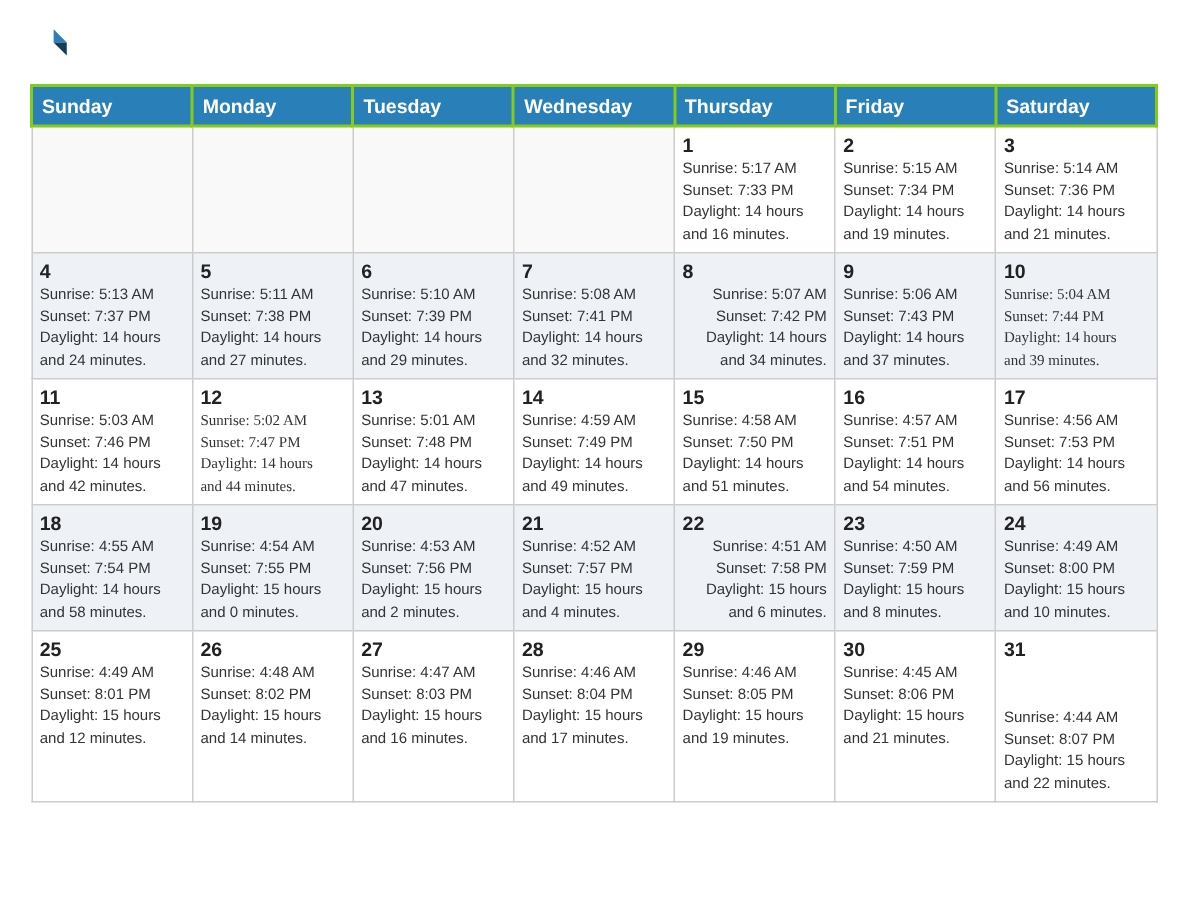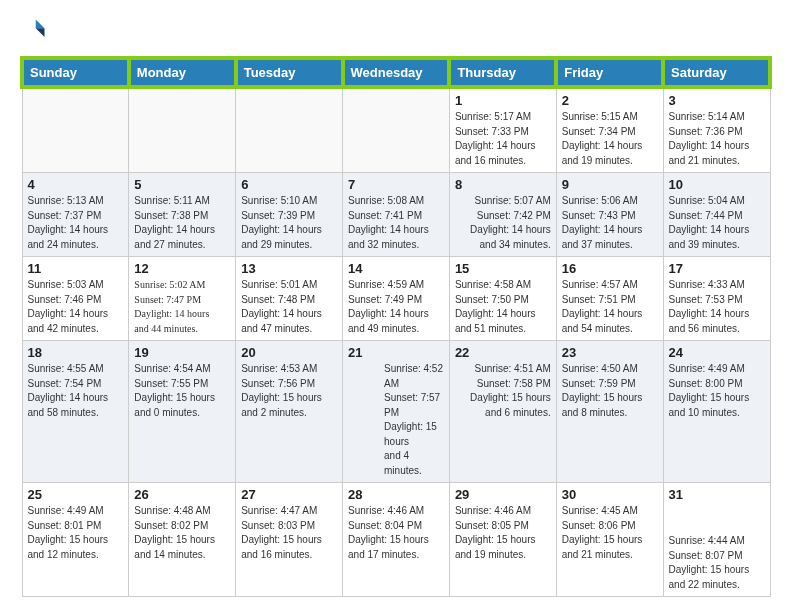--- a/index.html
+++ b/index.html
@@ -55,21 +55,21 @@
       border-collapse: collapse;
       border: 1px solid #ccc;
     }
     .calendar th {
       background: #2980b9;
       color: #fff;
       font-size: 13px;
       font-weight: bold;
       padding: 5px 6px;
       text-align: left;
-      border: 4px solid #84cc16;
+      border: 2px solid #84cc16;
     }
     .calendar td {
       vertical-align: top;
       border: 1px solid #ccc;
       padding: 4px 5px;
       width: calc(100% / 7);
       min-height: 80px;
       font-size: 10.5px;
       color: #222;
       background: #fff;
@@ -197,21 +197,21 @@
           </td>
           <td>
             <span class="day-number">9</span>
             <div class="day-info" style="white-space: pre-line;">Sunrise: 5:06 AM
 Sunset: 7:43 PM
 Daylight: 14 hours
 and 37 minutes.</div>
           </td>
           <td>
             <span class="day-number">10</span>
-            <div class="day-info" style="white-space: pre-line;">Sunrise: 5:04 AM
+            <div class="day-info" style="white-space: pre-line; font-family: Liberation Serif, serif;">Sunrise: 5:04 AM
 Sunset: 7:44 PM
 Daylight: 14 hours
 and 39 minutes.</div>
           </td>
         </tr>
         <tr>
           <td>
             <span class="day-number">11</span>
             <div class="day-info" style="white-space: pre-line;">Sunrise: 5:03 AM
 Sunset: 7:46 PM
@@ -248,21 +248,21 @@
           </td>
           <td>
             <span class="day-number">16</span>
             <div class="day-info" style="white-space: pre-line;">Sunrise: 4:57 AM
 Sunset: 7:51 PM
 Daylight: 14 hours
 and 54 minutes.</div>
           </td>
           <td>
             <span class="day-number">17</span>
-            <div class="day-info" style="white-space: pre-line;">Sunrise: 4:33 AM
+            <div class="day-info" style="white-space: pre-line;">Sunrise: 4:56 AM
 Sunset: 7:53 PM
 Daylight: 14 hours
 and 56 minutes.</div>
           </td>
         </tr>
         <tr>
           <td>
             <span class="day-number">18</span>
             <div class="day-info" style="white-space: pre-line;">Sunrise: 4:55 AM
 Sunset: 7:54 PM
@@ -278,21 +278,21 @@
           </td>
           <td>
             <span class="day-number">20</span>
             <div class="day-info" style="white-space: pre-line;">Sunrise: 4:53 AM
 Sunset: 7:56 PM
 Daylight: 15 hours
 and 2 minutes.</div>
           </td>
           <td>
             <span class="day-number">21</span>
-            <div class="day-info" style="white-space: pre-line; margin-left: 36px;">Sunrise: 4:52 AM
+            <div class="day-info" style="white-space: pre-line;">Sunrise: 4:52 AM
 Sunset: 7:57 PM
 Daylight: 15 hours
 and 4 minutes.</div>
           </td>
           <td>
             <span class="day-number">22</span>
             <div class="day-info" style="white-space: pre-line; text-align: right;">Sunrise: 4:51 AM
 Sunset: 7:58 PM
 Daylight: 15 hours
 and 6 minutes.</div>

